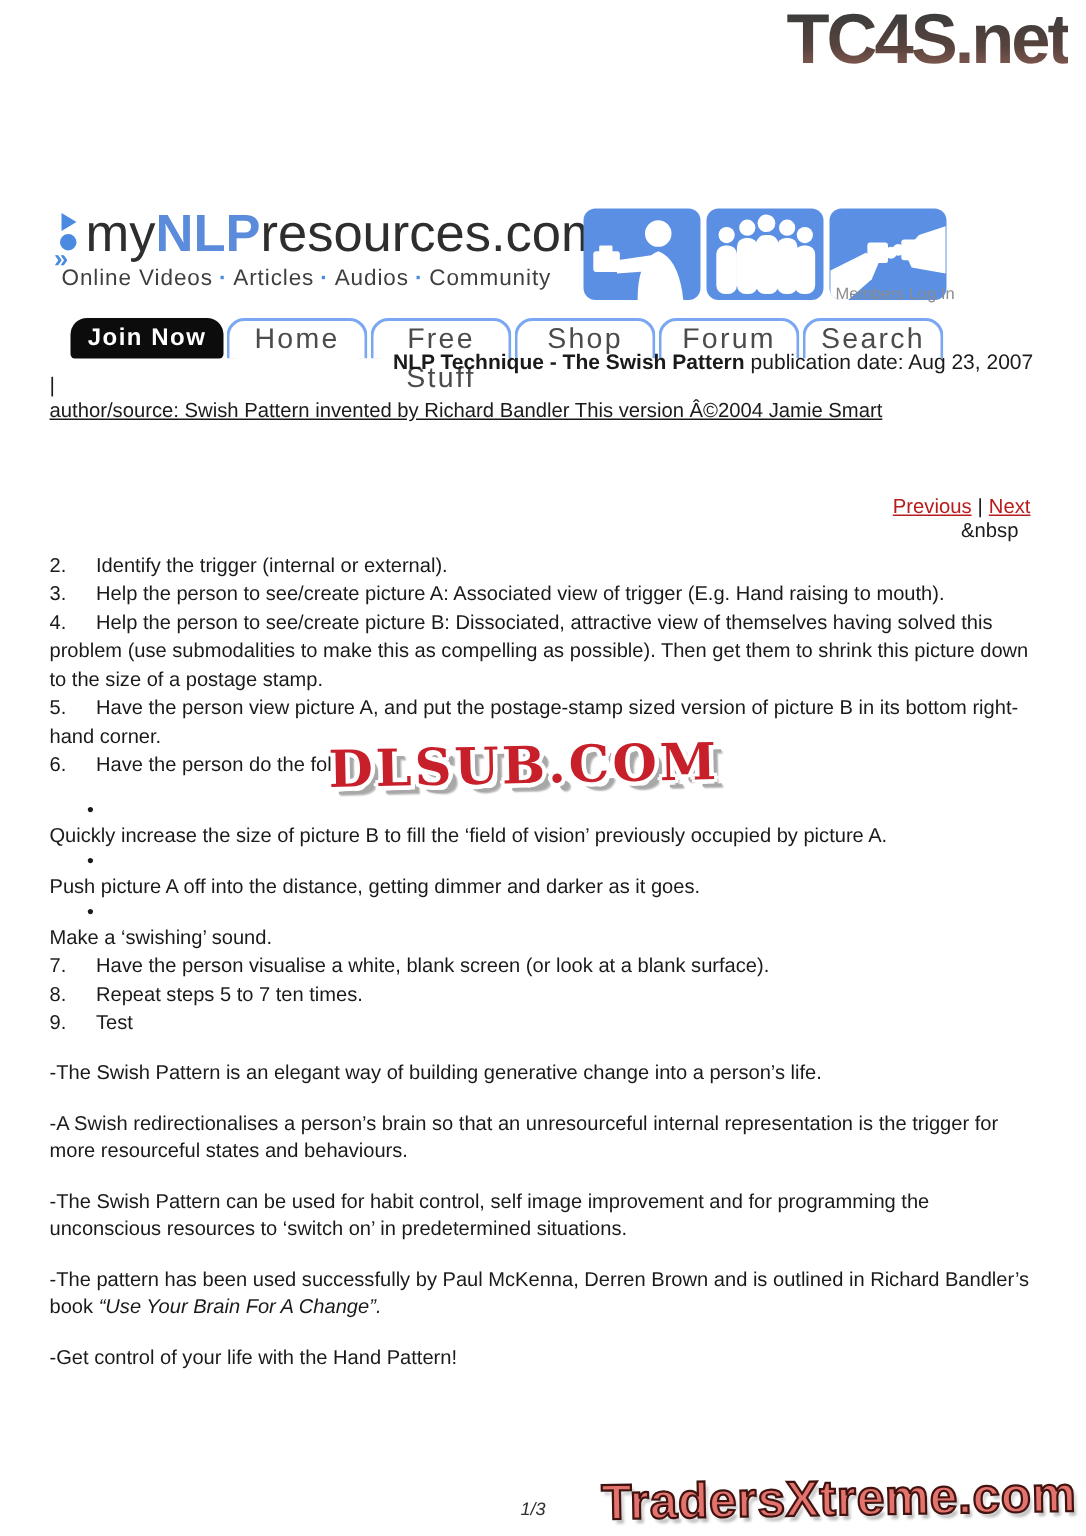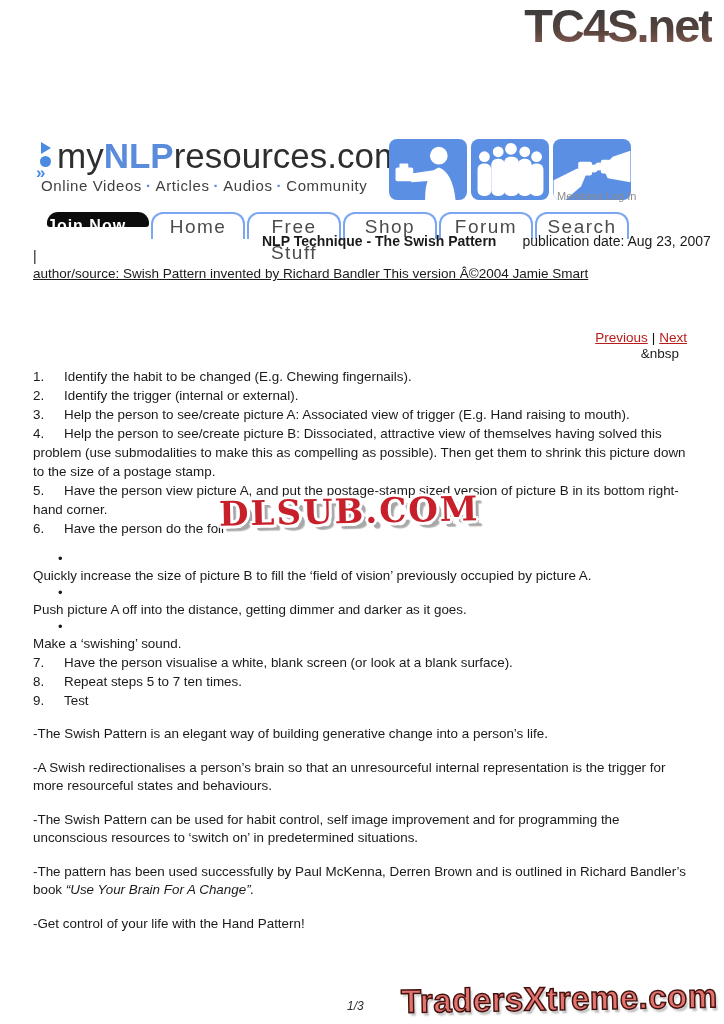--- a/index.html
+++ b/index.html
@@ -26,30 +26,30 @@
 
   
   .banners{position:absolute;left:389px;top:139px;display:flex;gap:4px;}
   .banner{width:78px;height:61px;background:#5a8fe3;border-radius:8px;overflow:hidden;}
   .banner svg{display:block;}
   .members{position:absolute;left:557px;top:190px;font-size:11px;color:#8c8c8c;cursor:pointer;}
 
   
   .navbar{position:absolute;left:47px;top:212px;display:flex;gap:2px;z-index:1;}
   .join{background:#0c0c0c;color:#fff;font-weight:bold;font-size:16px;letter-spacing:1px;
-        border-radius:11px 11px 3px 3px;width:102px;height:15px;text-align:left;
+        border-radius:11px 11px 3px 3px;width:102px;height:27px;text-align:center;
         line-height:27px;cursor:pointer;}
   .tab{width:90px;height:25px;border:2px solid #7aa6f2;border-bottom:none;
        border-radius:12px 12px 0 0;background:#fff;color:#4c4c4c;font-size:19px;
        letter-spacing:1.5px;text-align:center;line-height:26px;cursor:pointer;}
 
   
   .title-line{position:absolute;left:262px;top:233px;font-size:14px;white-space:nowrap;z-index:2;}
   .title-line .t{font-weight:bold;}
-  .title-line .pub{margin-left:26px;font-weight:normal;}
+  .title-line .pub{margin-left:4px;font-weight:normal;}
   .pipe{position:absolute;left:33px;top:248px;font-size:14px;}
   .author{position:absolute;left:33px;top:266px;font-size:13.5px;text-decoration:underline;}
 
   
   .flow{position:absolute;left:33px;top:330px;right:33px;}
   .links{text-align:right;font-size:13.5px;padding-right:4px;}
   .lnk{color:#b91c1c;text-decoration:underline;cursor:pointer;}
   .sep{color:#111;margin:0 4px;}
   .nbsp-line{text-align:right;font-size:13.5px;padding-right:12px;margin-top:1px;}
   .steps{margin-top:6px;}
@@ -146,21 +146,20 @@
   <div class="pipe">|</div>
   <div class="author">author/source: Swish Pattern invented by Richard Bandler This version Â©2004 Jamie Smart</div>
 
   <div class="flow">
     <div class="links">
       <span class="lnk">Previous</span><span class="sep">|</span><span class="lnk">Next</span>
     </div>
     <div class="nbsp-line">&amp;nbsp</div>
 
     <div class="steps">
-      <p class="step"><span class="num">1.</span><span>Identify the habit to be changed (E.g. Chewing fingernails).</span></p>
       <p class="step"><span class="num">2.</span><span>Identify the trigger (internal or external).</span></p>
       <p class="step"><span class="num">3.</span><span>Help the person to see/create picture A: Associated view of trigger (E.g. Hand raising to mouth).</span></p>
       <p class="step"><span class="num">4.</span><span>Help the person to see/create picture B: Dissociated, attractive view of themselves having solved this problem (use submodalities to make this as compelling as possible). Then get them to shrink this picture down to the size of a postage stamp.</span></p>
       <p class="step"><span class="num">5.</span><span>Have the person view picture A, and put the postage-stamp sized version of picture B in its bottom right-hand corner.</span></p>
       <p class="step"><span class="num">6.</span><span>Have the person do the foll</span></p>
     </div>
 
     <div class="bullets">
       <div class="b-dot">•</div>
       <p class="b-text">Quickly increase the size of picture B to fill the ‘field of vision’ previously occupied by picture A.</p>

